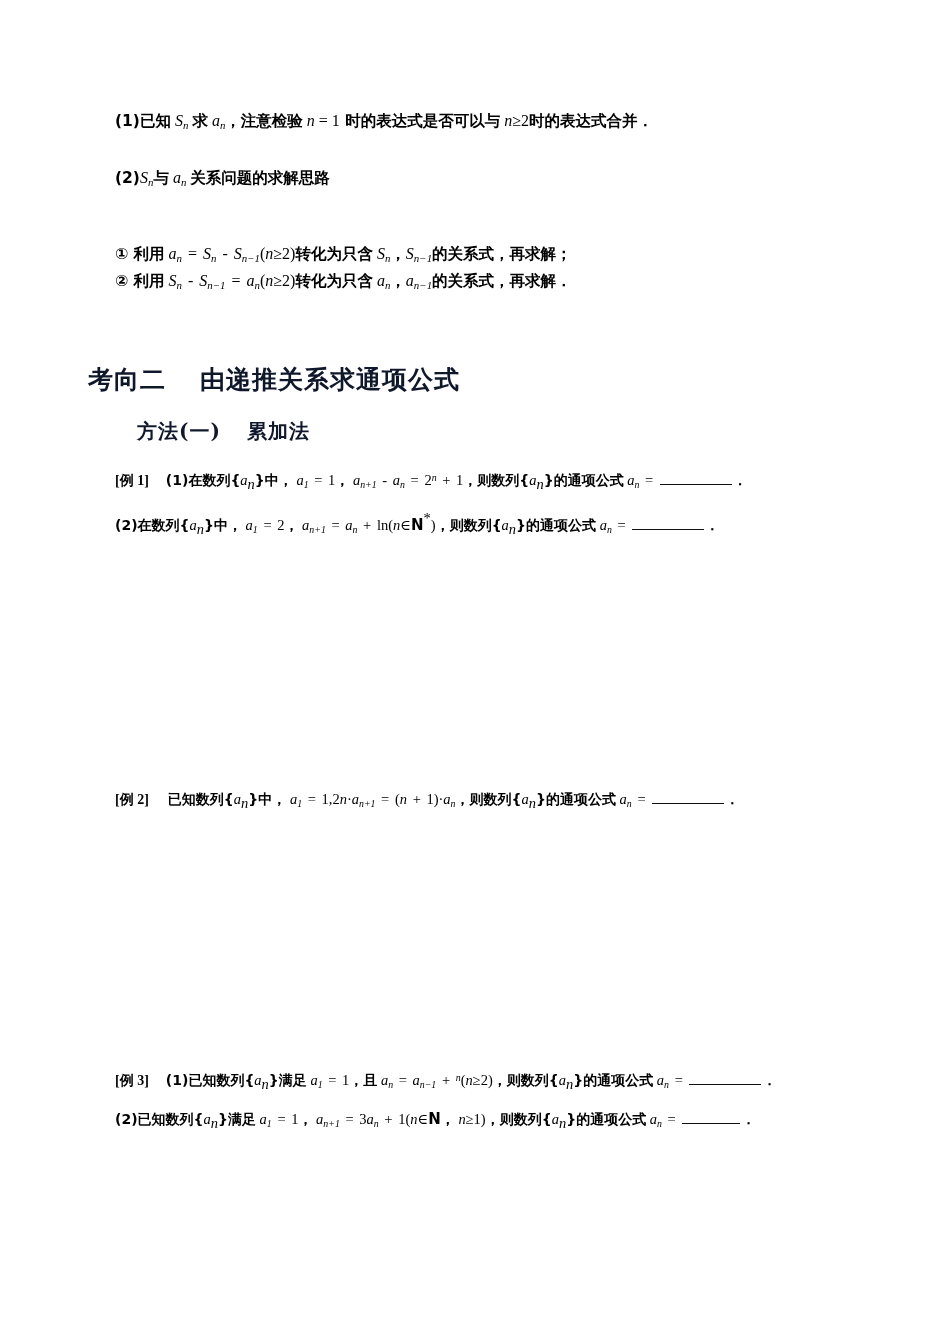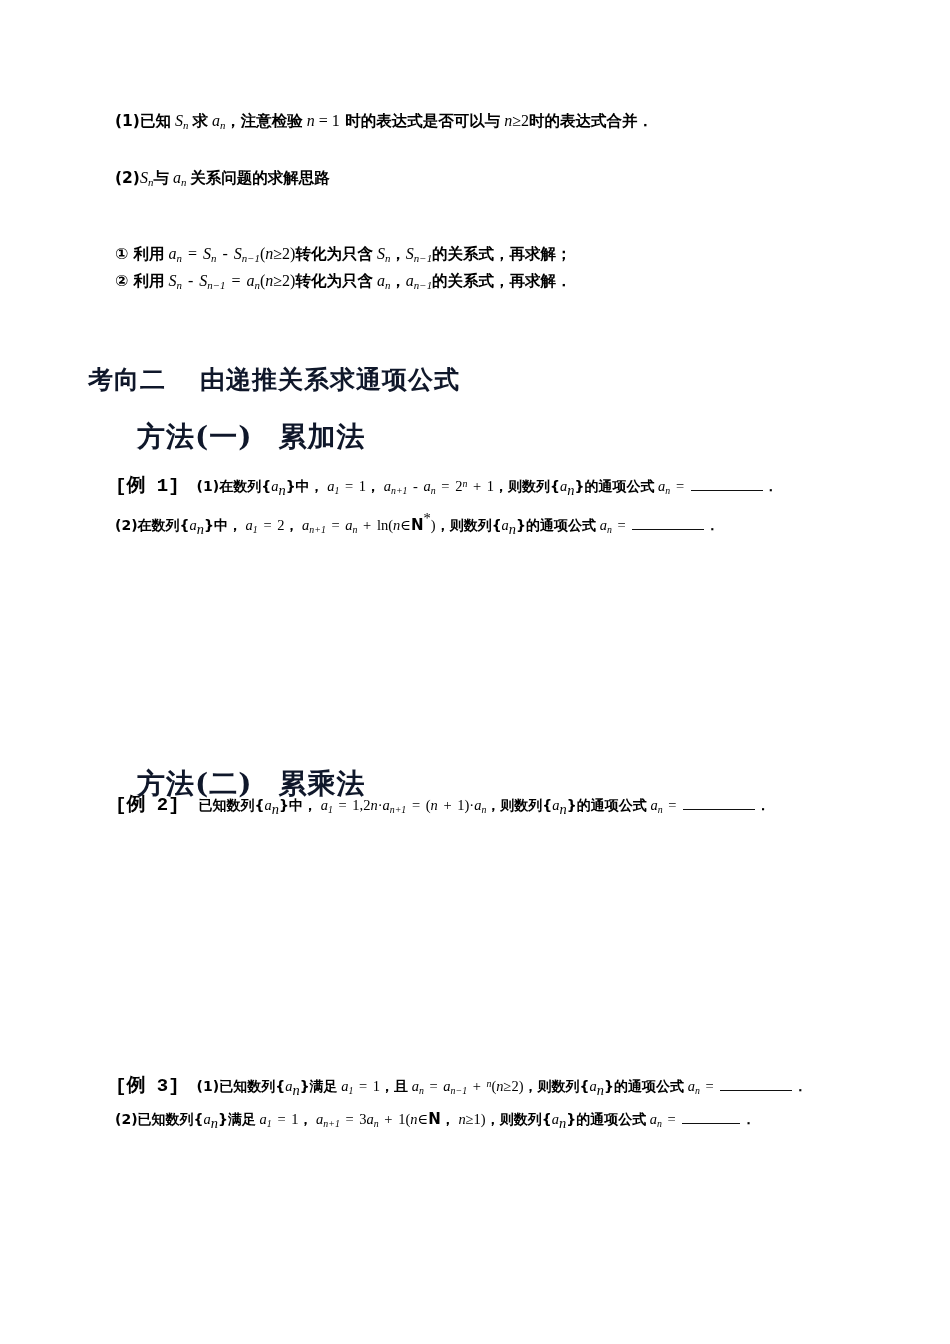--- a/index.html
+++ b/index.html
@@ -75,31 +75,31 @@
     white-space: nowrap;
     color: #0f172a;
     font-family: "DejaVu Serif", "Liberation Serif", serif;
     font-weight: bold;
   }
   .head-kaoxiang {
     font-size: 25px;
     letter-spacing: 1px;
   }
   .head-fangfa {
-    font-size: 28px;
+    font-size: 20px;
     letter-spacing: 1px;
   }
   .gap-wide { display: inline-block; width: 34px; }
   .gap-mid  { display: inline-block; width: 26px; }
 
   
   .ex-tag {
-    font-family: Liberation Mono, monospace;
+    font-family: Liberation Serif, serif;
     font-weight: bold;
-    font-size: 19px;
+    font-size: 14px;
   }
   .ex-line {
     font-family: "DejaVu Sans", "Liberation Sans", sans-serif;
     font-weight: bold;
     font-size: 14px;
   }
   .ex-line .mi, .ex-line .mn { font-size: 14.5px; }
 
   
   .blank {
@@ -143,23 +143,20 @@
   </div>
 
   <div class="line ex-line" style="left:115px; top:472px;">
     <span class="ex-tag">[例 1]</span><span style="display:inline-block;width:17px"></span><span>(1)</span><span>在数列{<i class="mi">a</i><sub class="mi">n</sub>}中，</span><span class="mi"> <i>a</i><sub>1</sub> <span class="mn op">=</span> <span class="mn">1</span></span><span>，</span><span class="mi"> <i>a</i><sub>n+1</sub> <span class="mn op">-</span> <i>a</i><sub>n</sub> <span class="mn op">=</span> <span class="mn">2</span><sup>n</sup> <span class="mn op">+</span> <span class="mn">1</span></span><span>，则数列{<i class="mi">a</i><sub class="mi">n</sub>}的通项公式</span><span class="mi"> <i>a</i><sub>n</sub> <span class="mn op">=</span> </span><span class="blank blank-long"></span><span>．</span>
   </div>
 
   <div class="line ex-line" style="left:115px; top:510px;">
     <span>(2)</span><span>在数列{<i class="mi">a</i><sub class="mi">n</sub>}中，</span><span class="mi"> <i>a</i><sub>1</sub> <span class="mn op">=</span> <span class="mn">2</span></span><span>，</span><span class="mi"> <i>a</i><sub>n+1</sub> <span class="mn op">=</span> <i>a</i><sub>n</sub> <span class="mn op">+</span> <span class="mn">ln(</span><i>n</i><span class="mn">∈</span><span class="mup">N</span><sup class="mn">*</sup><span class="mn">)</span></span><span>，则数列{<i class="mi">a</i><sub class="mi">n</sub>}的通项公式</span><span class="mi"> <i>a</i><sub>n</sub> <span class="mn op">=</span> </span><span class="blank blank-long"></span><span>．</span>
   </div>
 
-  <div class="head-red head-fangfa" style="left:137px; top:765px;">
-    <span>方法(二)</span><span class="gap-mid"></span><span>累乘法</span>
-  </div>
 
   <div class="line ex-line" style="left:115px; top:791px;">
     <span class="ex-tag">[例 2]</span><span style="display:inline-block;width:19px"></span><span>已知数列{<i class="mi">a</i><sub class="mi">n</sub>}中，</span><span class="mi"> <i>a</i><sub>1</sub> <span class="mn op">=</span> <span class="mn">1,2</span><i>n</i><span class="mn">·</span><i>a</i><sub>n+1</sub> <span class="mn op">=</span> <span class="mn">(</span><i>n</i> <span class="mn op">+</span> <span class="mn">1)·</span><i>a</i><sub>n</sub></span><span>，则数列{<i class="mi">a</i><sub class="mi">n</sub>}的通项公式</span><span class="mi"> <i>a</i><sub>n</sub> <span class="mn op">=</span> </span><span class="blank blank-long"></span><span>．</span>
   </div>
 
 
   <div class="line ex-line" style="left:115px; top:1072px;text-align:center;">
     <span class="ex-tag">[例 3]</span><span style="display:inline-block;width:17px"></span><span>(1)</span><span>已知数列{<i class="mi">a</i><sub class="mi">n</sub>}满足</span><span class="mi"> <i>a</i><sub>1</sub> <span class="mn op">=</span> <span class="mn">1</span></span><span>，且</span><span class="mi"> <i>a</i><sub>n</sub> <span class="mn op">=</span> <i>a</i><sub>n−1</sub> <span class="mn op">+</span> <sup>n</sup><span class="mn">(</span><i>n</i></span><span class="mn">≥2)</span><span>，则数列{<i class="mi">a</i><sub class="mi">n</sub>}的通项公式</span><span class="mi"> <i>a</i><sub>n</sub> <span class="mn op">=</span> </span><span class="blank blank-long"></span><span>．</span>
   </div>
 

